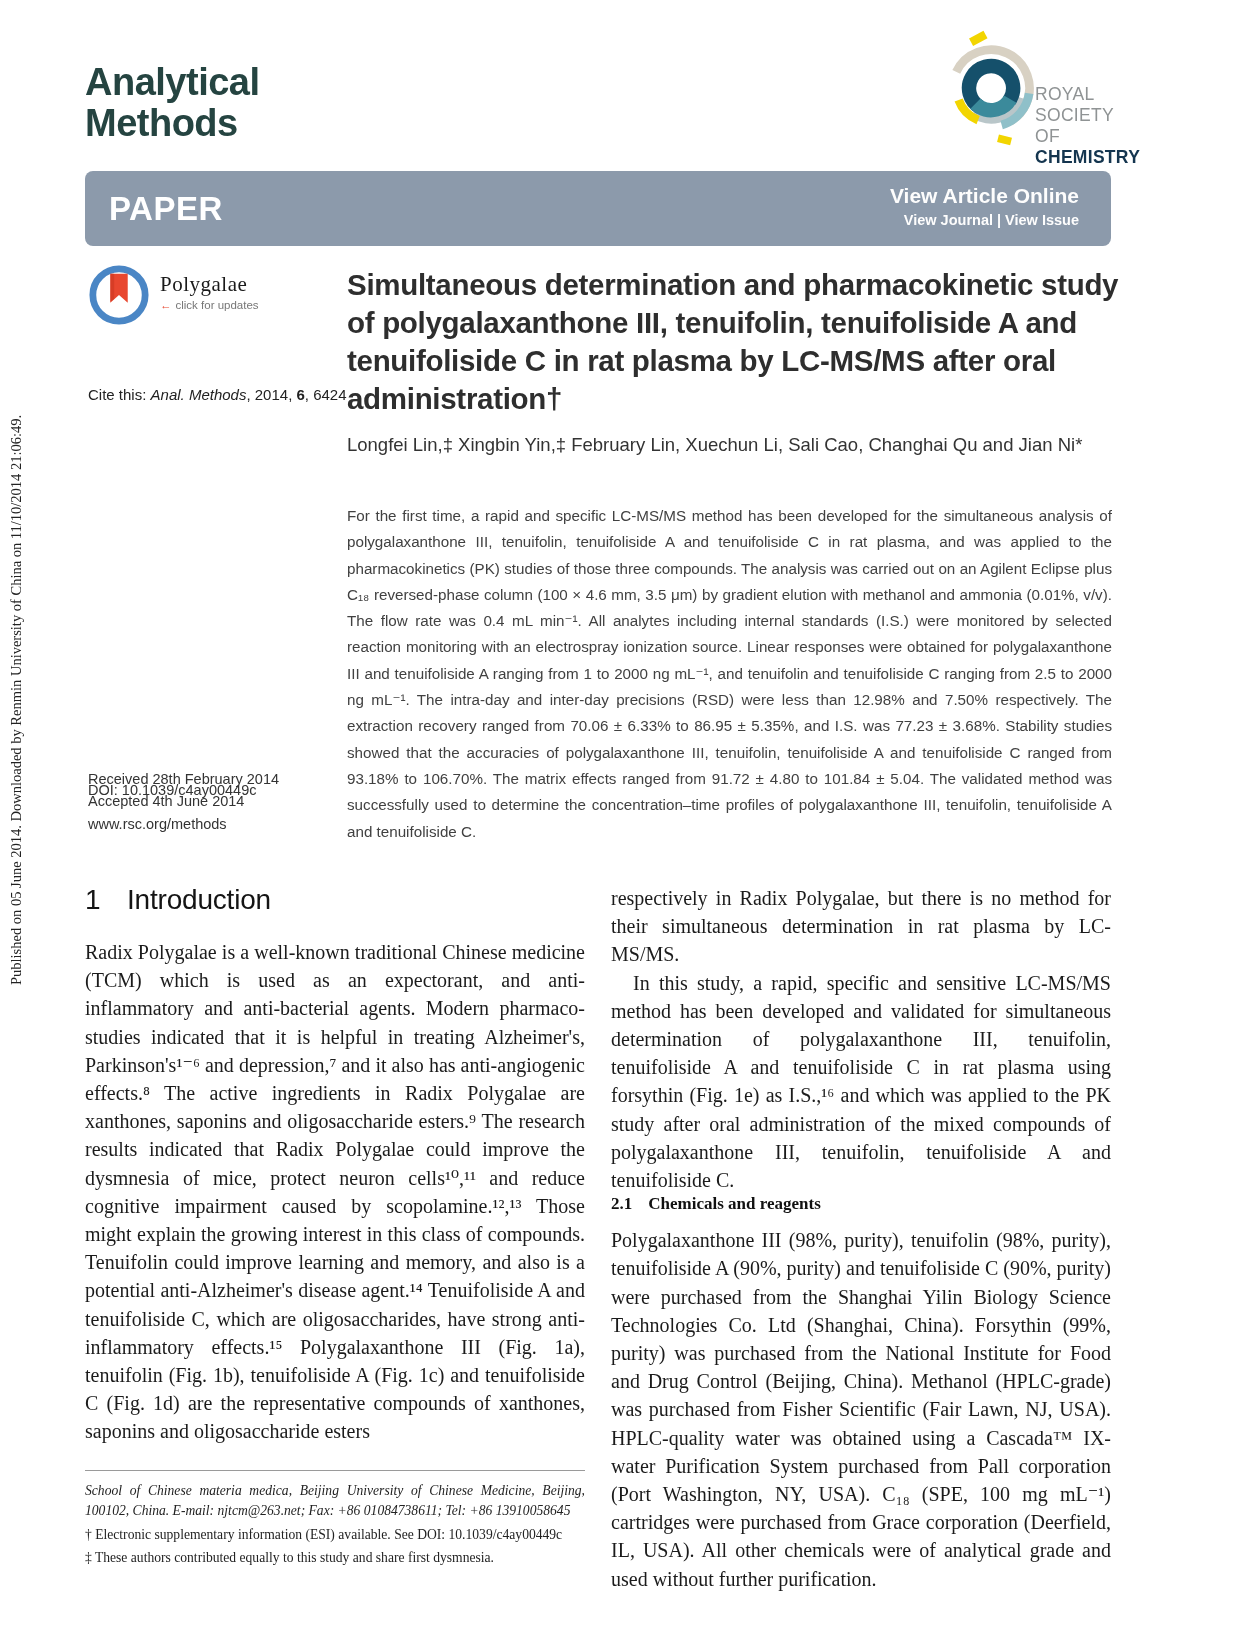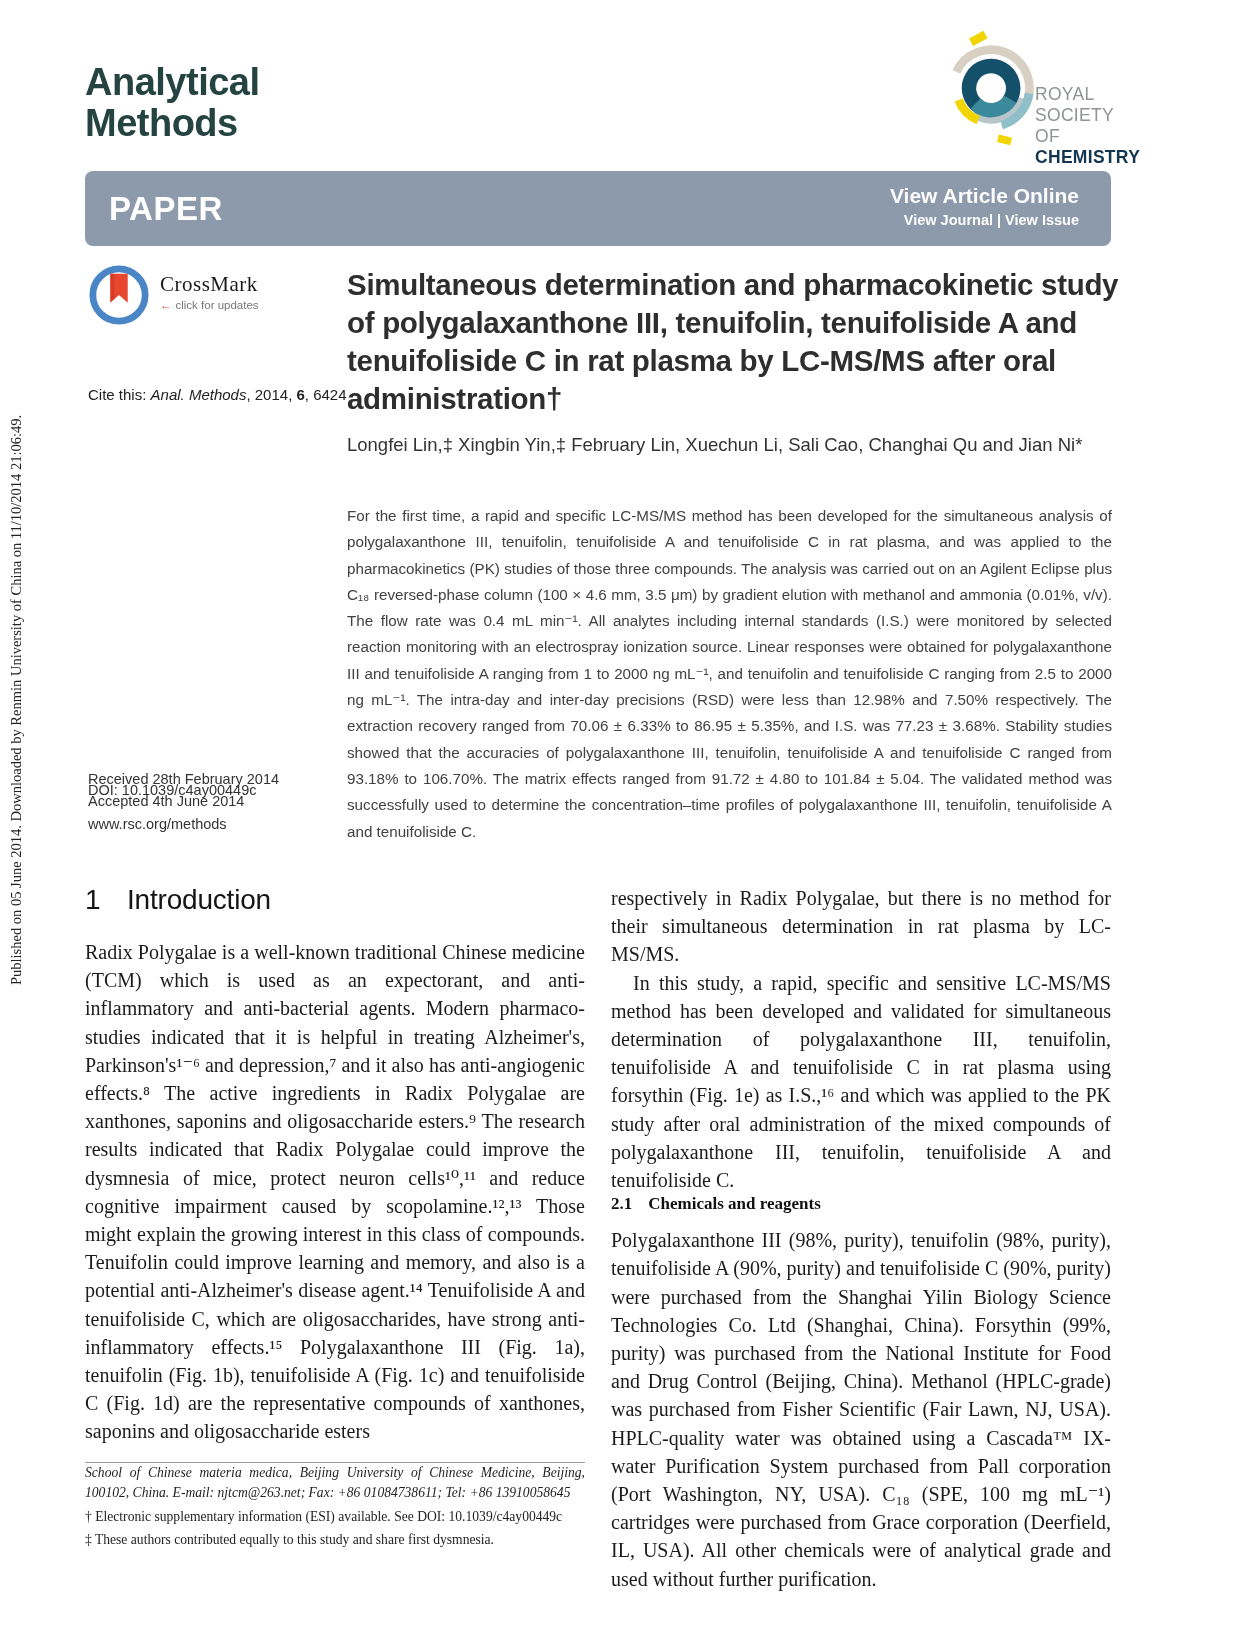--- a/index.html
+++ b/index.html
@@ -84,21 +84,21 @@
   }
   .indent { text-indent:22px; }
   .sec.exp { margin:28px 0 16px 0; }
   .subsec {
     margin:0 0 12px 0; font-family:"Liberation Serif","DejaVu Serif",serif;
     font-size:17px; font-weight:bold; color:#111;
   }
   .subsec-num { margin-right:16px; }
 
   
-  .footnotes { margin-top:16px; border-top:1px solid #9a9a9a; }
+  .footnotes { margin-top:24px; border-top:1px solid #9a9a9a; padding-top:10px; }
   .fn {
     margin:0 0 3px 0; font-family:"Liberation Serif","DejaVu Serif",serif;
     font-size:13.6px; line-height:20.5px; text-align:justify; color:#222;
   }
   .affil { font-style:italic; }
 
   
   .footer {
     position:absolute; left:85px; top:1551px; width:1026px;
     display:flex; justify-content:space-between; align-items:baseline;
@@ -149,21 +149,21 @@
     </div>
   </div>
 
   <div class="crossmark">
     <svg width="62" height="62" viewBox="0 0 64 64">
       <circle cx="32" cy="32" r="27" fill="#ffffff" stroke="#4a86c5" stroke-width="7"></circle>
       <path d="M23 10 h18 v30 l-9 -8 l-9 8 z" fill="#e8472f"></path>
       <path d="M23 10 h4 v26 l-4 3 z" fill="#c9341f" opacity="0.55"></path>
     </svg>
     <div class="cm-text">
-      <div class="cm-name">CrossMark</div>
+      <div class="cm-name">Polygalae</div>
       <div class="cm-tag"><span class="cm-arrow">←</span><span>click for updates</span></div>
     </div>
   </div>
 
   <div class="cite-line"><span>Cite this: </span><i>Anal. Methods</i><span>, 2014, </span><b>6</b><span>, 6424</span></div>
 
   <h1 class="title">Simultaneous determination and pharmacokinetic study of polygalaxanthone III, tenuifolin, tenuifoliside A and tenuifoliside C in rat plasma by LC-MS/MS after oral administration†</h1>
   <div class="authors">Longfei Lin,‡ Xingbin Yin,‡ February Lin, Xuechun Li, Sali Cao, Changhai Qu and Jian Ni*</div>
   <div class="abstract">For the first time, a rapid and specific LC-MS/MS method has been developed for the simultaneous analysis of polygalaxanthone III, tenuifolin, tenuifoliside A and tenuifoliside C in rat plasma, and was applied to the pharmacokinetics (PK) studies of those three compounds. The analysis was carried out on an Agilent Eclipse plus C₁₈ reversed-phase column (100 × 4.6 mm, 3.5 μm) by gradient elution with methanol and ammonia (0.01%, v/v). The flow rate was 0.4 mL min⁻¹. All analytes including internal standards (I.S.) were monitored by selected reaction monitoring with an electrospray ionization source. Linear responses were obtained for polygalaxanthone III and tenuifoliside A ranging from 1 to 2000 ng mL⁻¹, and tenuifolin and tenuifoliside C ranging from 2.5 to 2000 ng mL⁻¹. The intra-day and inter-day precisions (RSD) were less than 12.98% and 7.50% respectively. The extraction recovery ranged from 70.06 ± 6.33% to 86.95 ± 5.35%, and I.S. was 77.23 ± 3.68%. Stability studies showed that the accuracies of polygalaxanthone III, tenuifolin, tenuifoliside A and tenuifoliside C ranged from 93.18% to 106.70%. The matrix effects ranged from 91.72 ± 4.80 to 101.84 ± 5.04. The validated method was successfully used to determine the concentration–time profiles of polygalaxanthone III, tenuifolin, tenuifoliside A and tenuifoliside C.</div>
 

